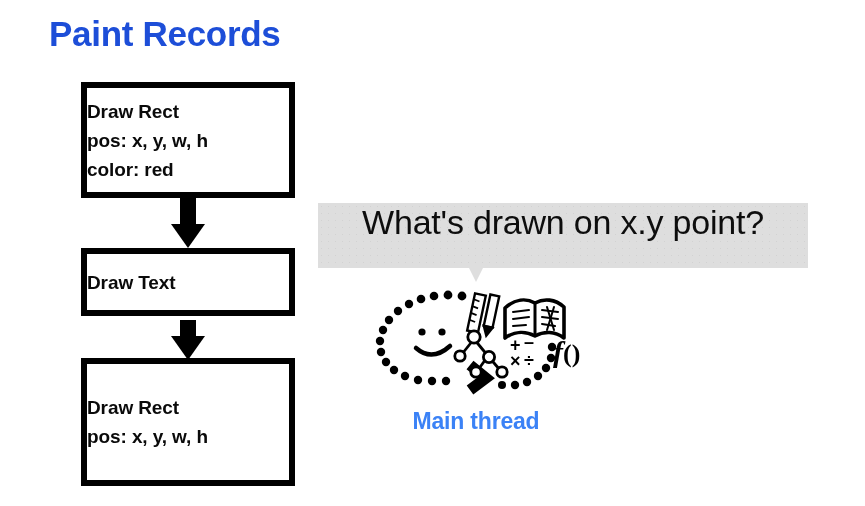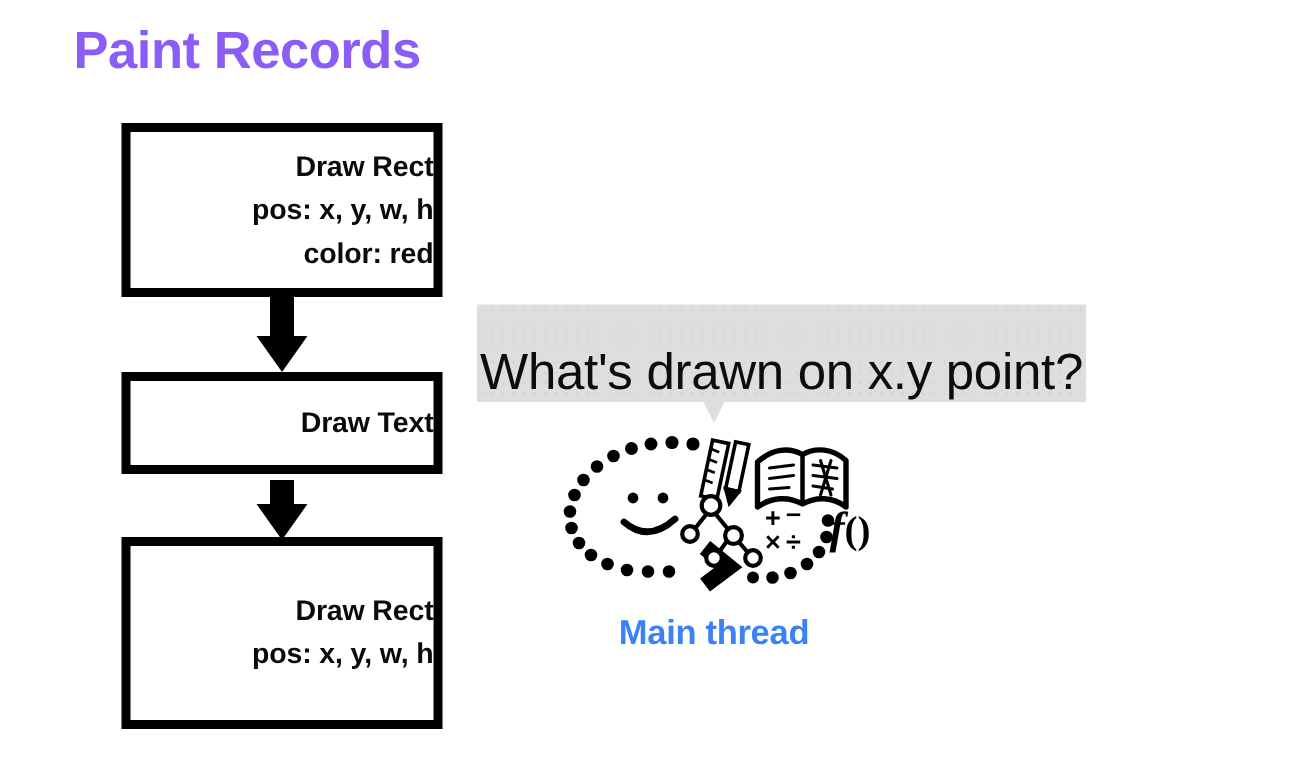--- a/index.html
+++ b/index.html
@@ -19,35 +19,35 @@
 
   
   #slide-title {
     position: absolute;
     left: 49px;
     top: 12px;
     font-size: 35px;
     font-weight: bold;
     letter-spacing: -0.3px;
     line-height: 44px;
-    color: #8b5cf6;
+    color: #1d4ed8;
     white-space: nowrap;
   }
 
   
   .record-box {
     position: absolute;
     left: 81px;
     width: 214px;
     box-sizing: border-box;
     border: 6px solid #000000;
     background: #ffffff;
     display: flex;
     flex-direction: column;
-    align-items: flex-end;
+    align-items: flex-start;
     justify-content: center;
     text-align: center;
   }
   .record-line {
     font-size: 19px;
     font-weight: bold;
     line-height: 29px;
     letter-spacing: -0.1px;
     color: #0a0a0a;
     white-space: nowrap;
@@ -79,28 +79,28 @@
   #flow-arrow-1 { top: 198px; }
   #flow-arrow-1 .shaft { height: 26px; }
   #flow-arrow-2 { top: 320px; }
   #flow-arrow-2 .shaft { height: 16px; }
 
   
   #speech-bubble {
     position: absolute;
     left: 318px;
     top: 203px;
-    width: 406px;
+    width: 490px;
     height: 65px;
     background: #dedede;
     background-image:
       radial-gradient(circle, rgba(0,0,0,0.055) 0.8px, transparent 0.9px);
     background-size: 7px 7px;
     display: flex;
-    align-items: flex-end;
+    align-items: flex-start;
     justify-content: center;
   }
   #speech-bubble-text {
     font-size: 34px;
     font-weight: normal;
     letter-spacing: -0.2px;
     color: #0d0d0d;
     white-space: nowrap;
   }
   #speech-bubble-tail {

